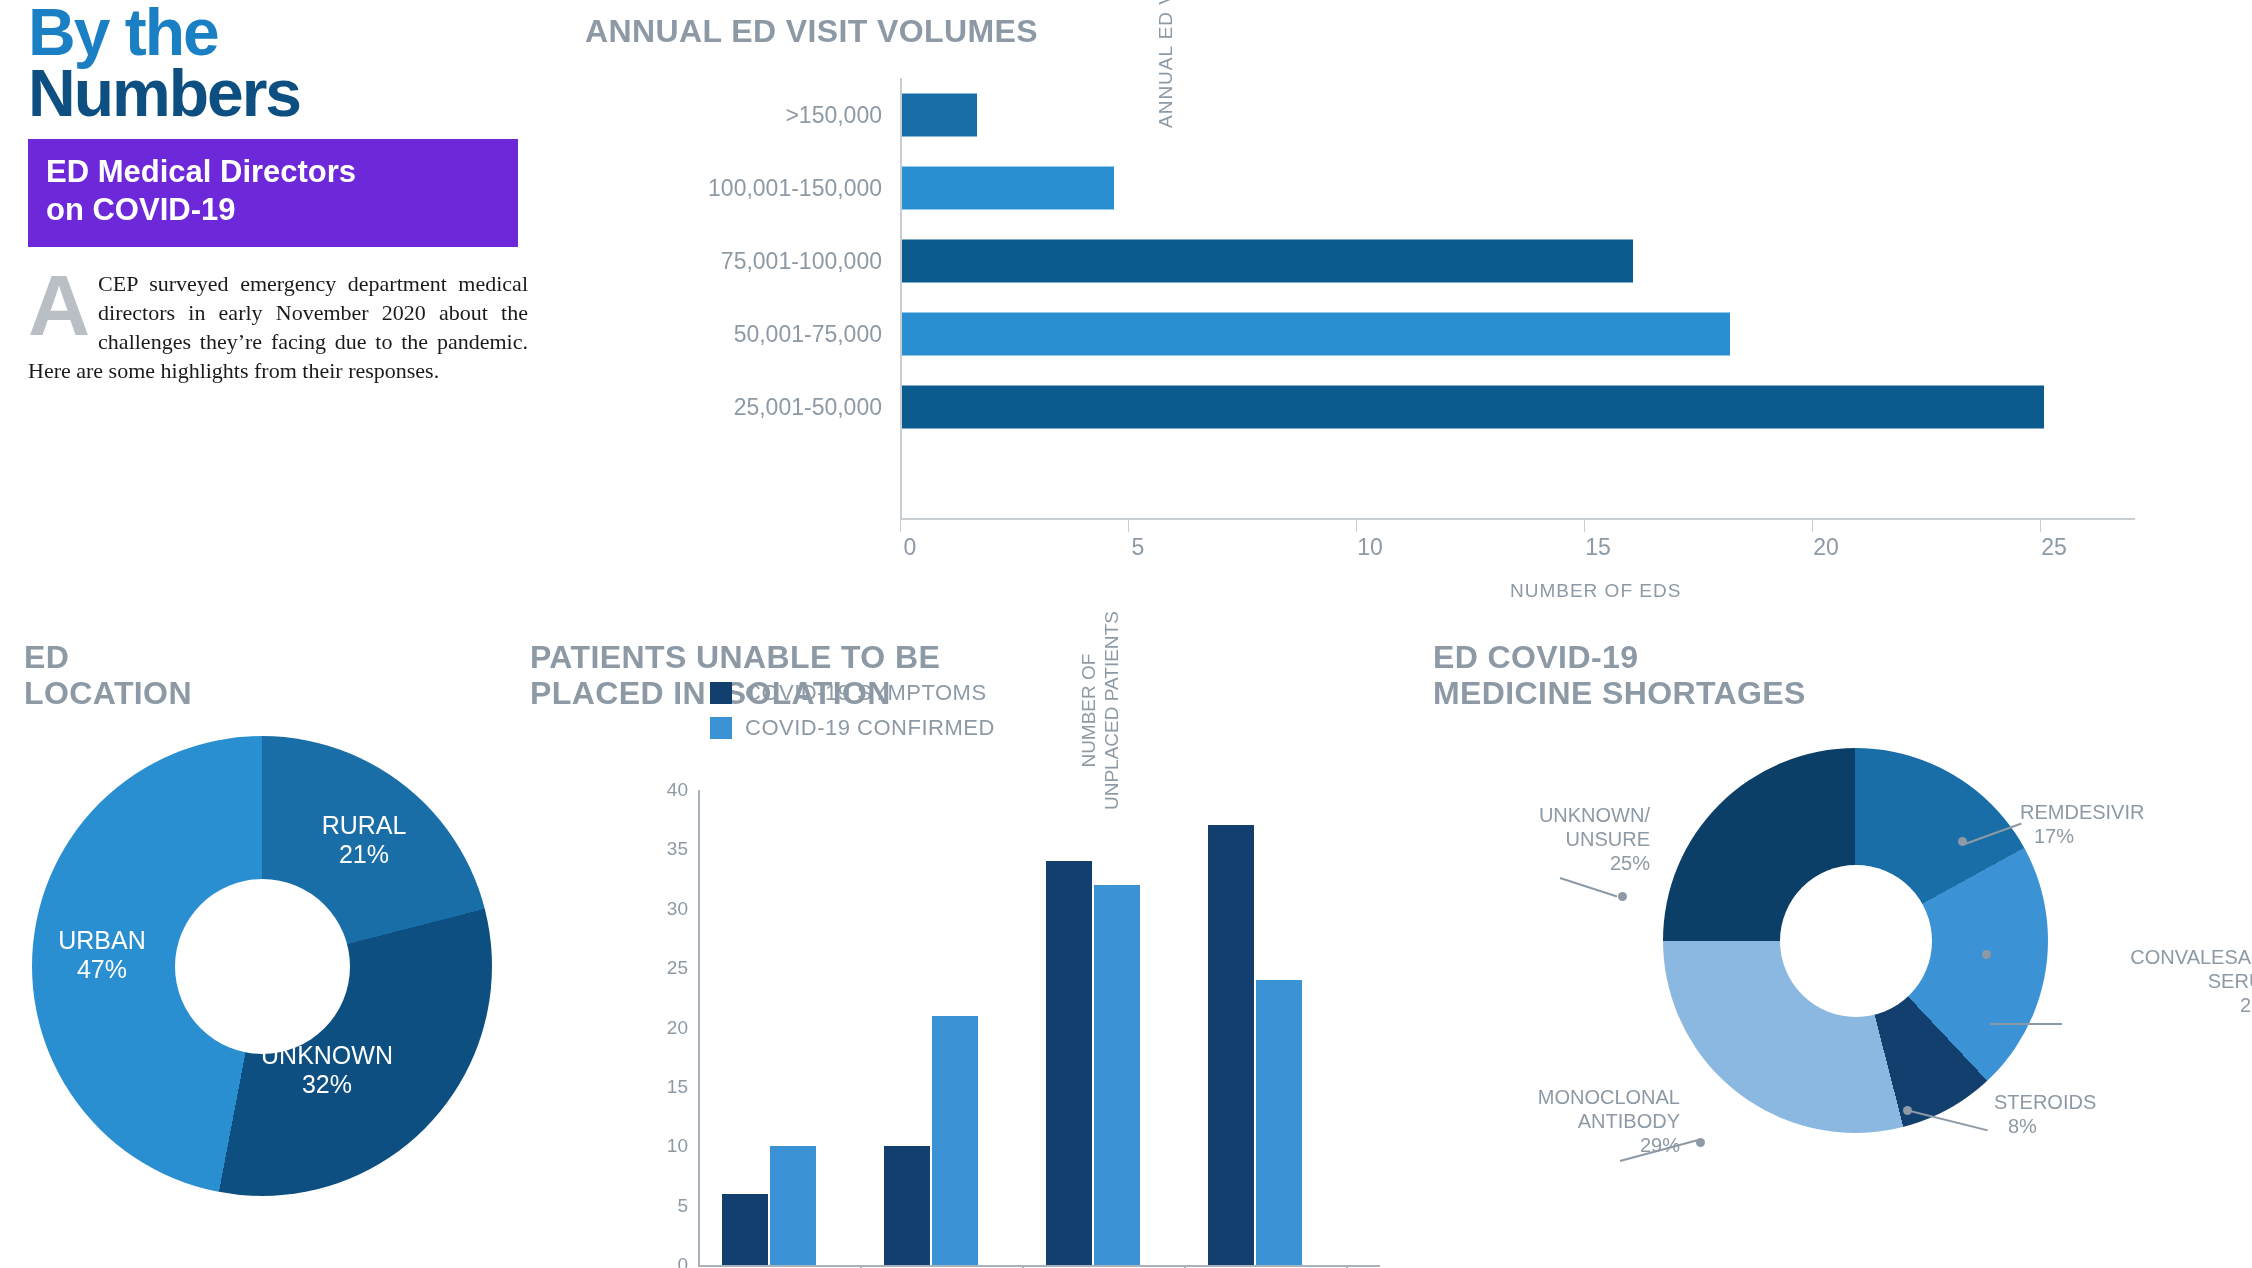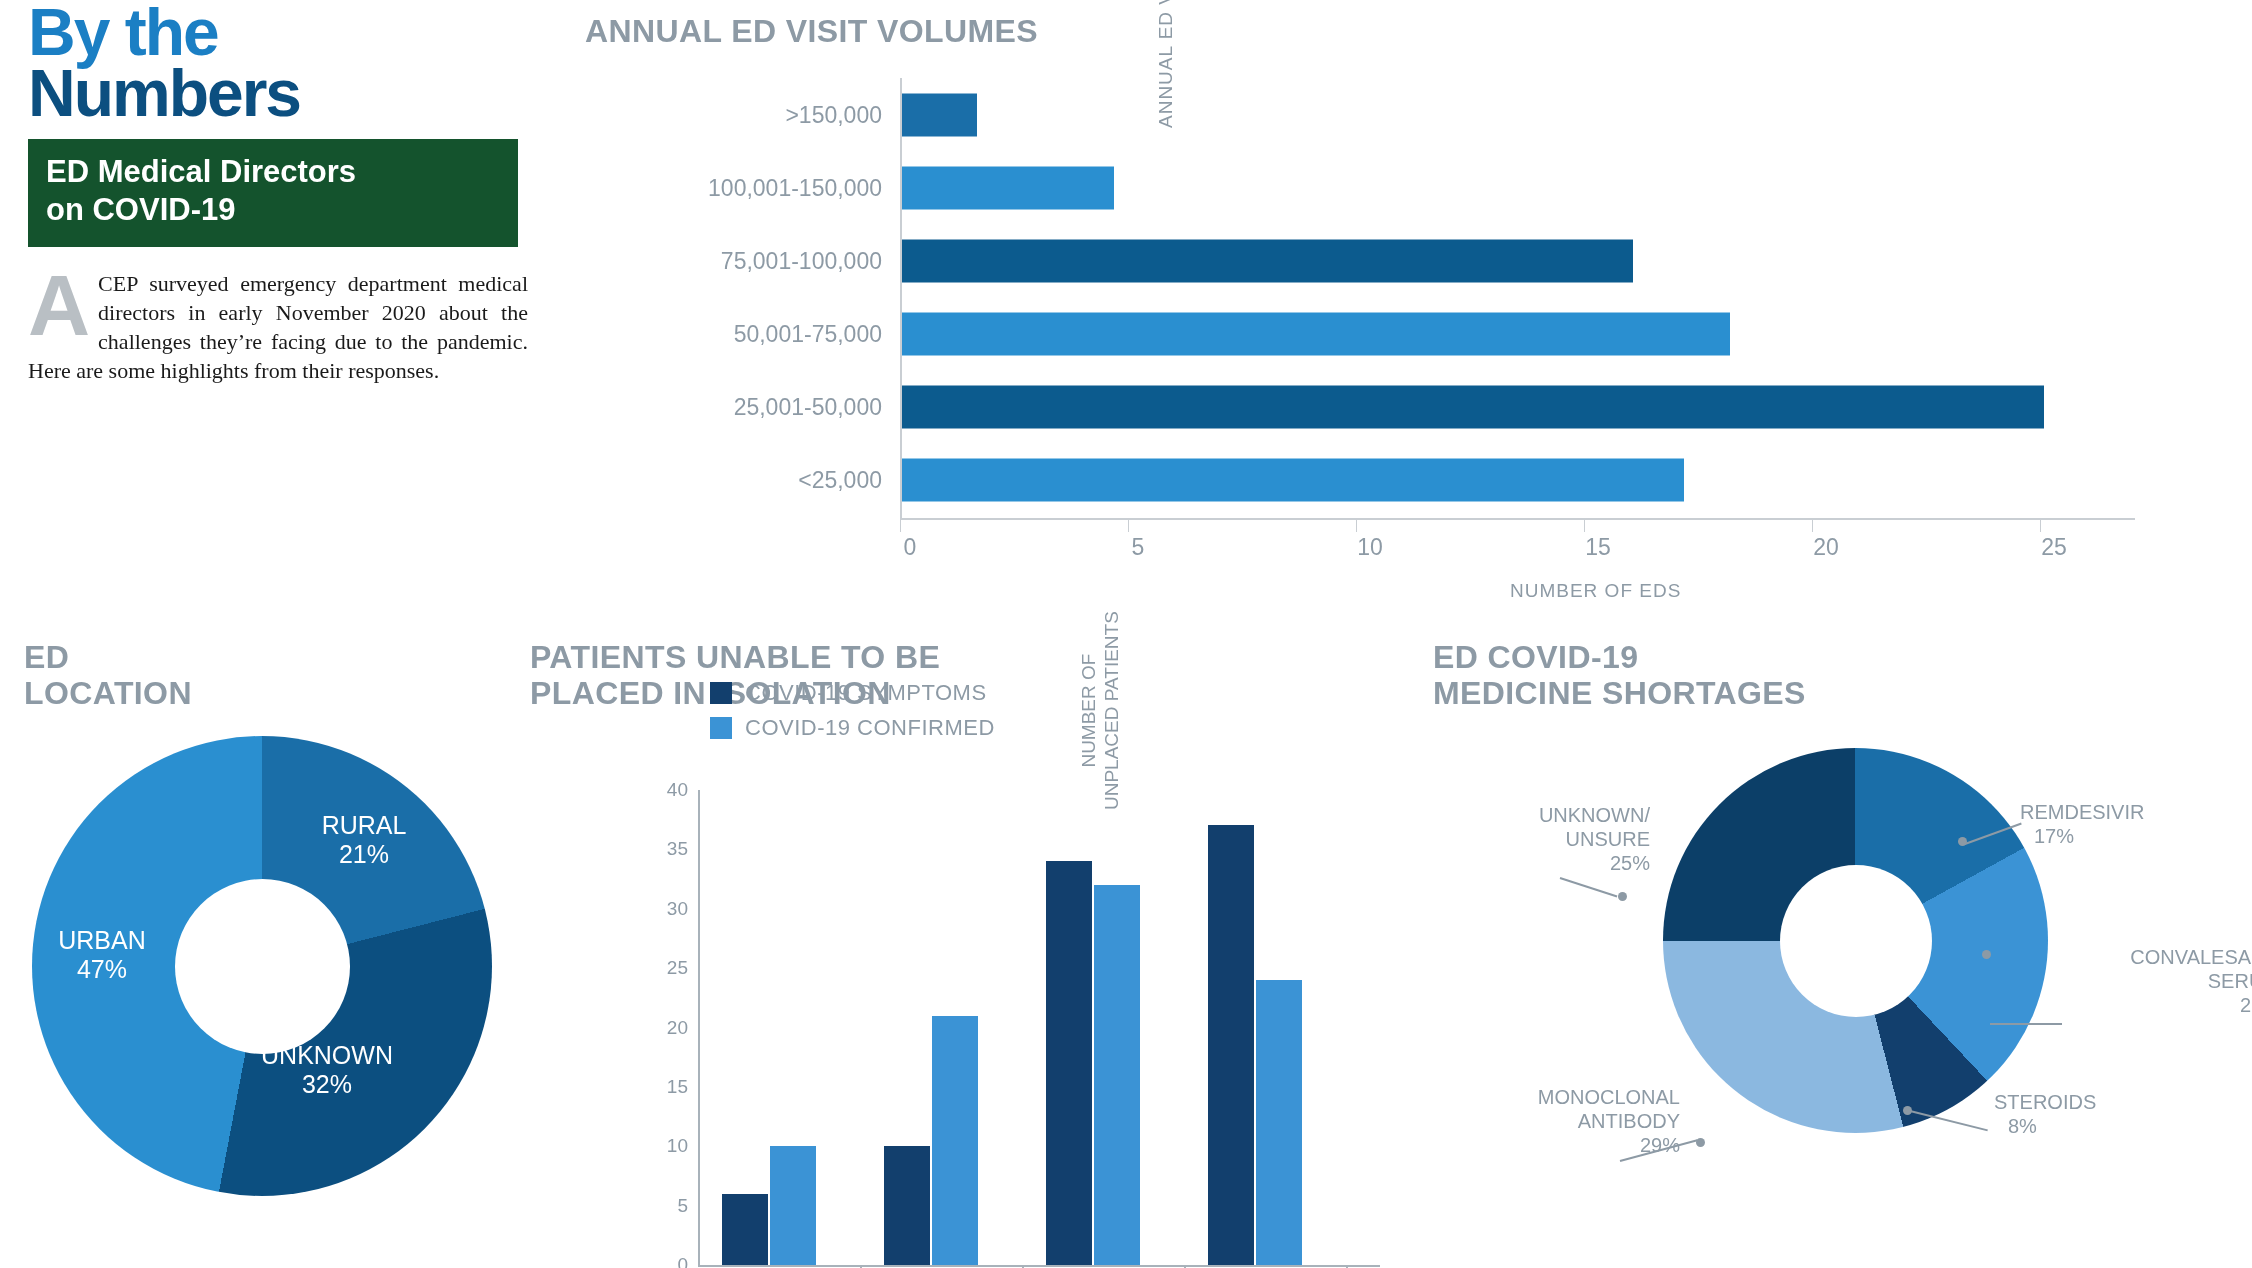--- a/index.html
+++ b/index.html
@@ -12,21 +12,21 @@
     position:relative;
   }
   
   #masthead{position:absolute;left:28px;top:2px;width:500px;}
   #title-line1,#title-line2{
     font-weight:bold;font-size:66px;line-height:0.92;
     color:#1b7fc4;letter-spacing:-2px;
   }
   #title-line2{color:#0c4f80;}
   #subtitle-box{
-    margin-top:16px;background:#14532d;width:490px;padding:14px 18px 18px 18px;
+    margin-top:16px;background:#6d28d9;width:490px;padding:14px 18px 18px 18px;
     box-sizing:border-box;
   }
   #subtitle-box div{
     color:#fff;font-weight:bold;font-size:31px;line-height:1.22;
   }
   #lede{
     margin-top:22px;width:500px;
     font-family:"Liberation Serif", serif;
     font-size:22px;line-height:1.32;color:#1a1a1a;text-align:justify;
   }
@@ -147,24 +147,20 @@
       <span class="cat">75,001-100,000</span>
       <span class="bar" style="width:733px;background:#0c5b8e;"></span>
     </div>
     <div class="bar-row">
       <span class="cat">50,001-75,000</span>
       <span class="bar" style="width:830px;background:#2a8fd0;"></span>
     </div>
     <div class="bar-row">
       <span class="cat">25,001-50,000</span>
       <span class="bar" style="width:1144px;background:#0c5b8e;"></span>
-    </div>
-    <div class="bar-row">
-      <span class="cat">&lt;25,000</span>
-      <span class="bar" style="width:784px;background:#2a8fd0;"></span>
     </div>
   </div>
 
   <div id="bar-baseline"></div>
   <div id="bar-xaxis"></div>
 
   <div class="xtick" style="left:330px;"></div>
   <div class="xtick" style="left:558px;"></div>
   <div class="xtick" style="left:786px;"></div>
   <div class="xtick" style="left:1014px;"></div>

